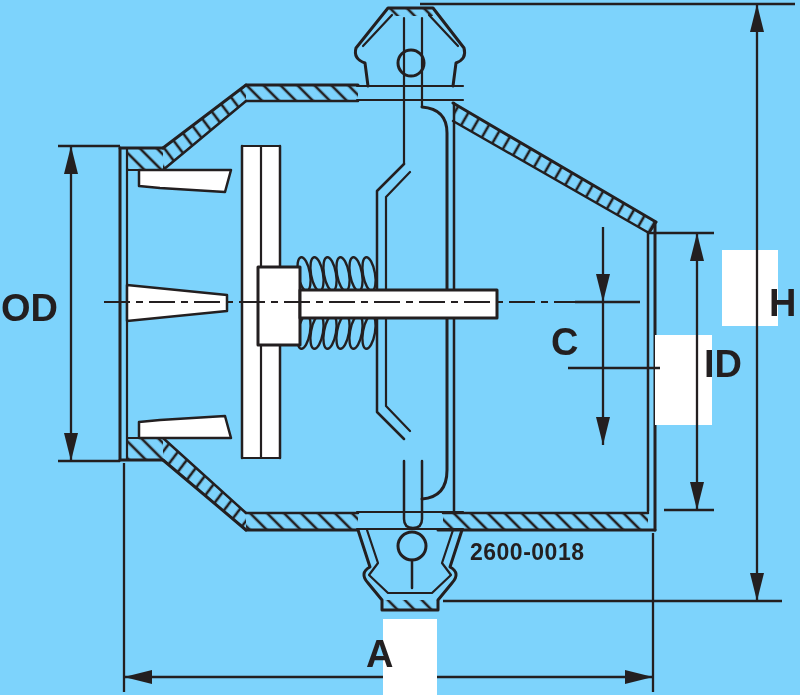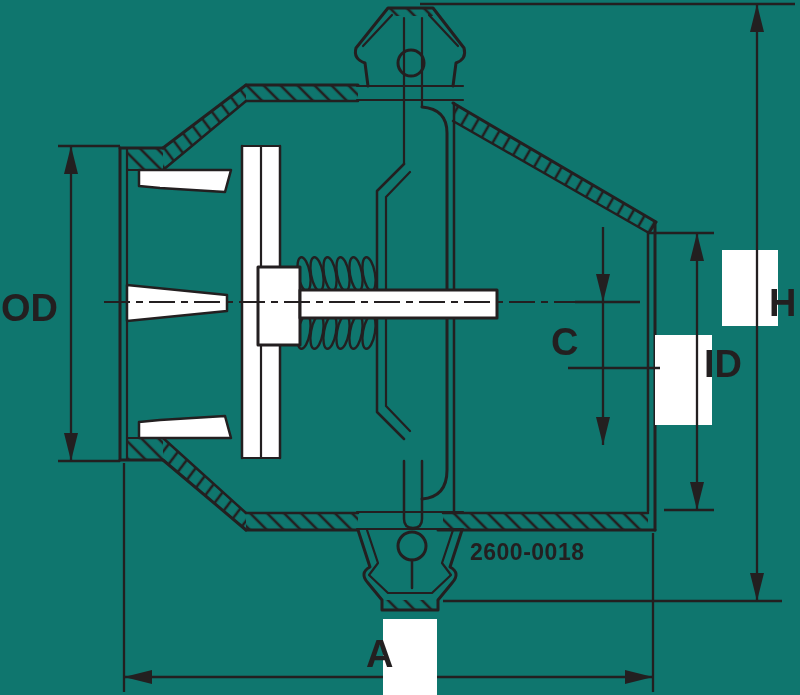--- a/index.html
+++ b/index.html
@@ -1,16 +1,16 @@
 <!DOCTYPE html>
 <html><head>
 <meta charset="utf-8">
 <style>
   html,body{margin:0;padding:0;background:#ffffff;}
-  .stage{position:relative;width:800px;height:695px;background:#0f766e;overflow:hidden;
+  .stage{position:relative;width:800px;height:695px;background:#7dd3fc;overflow:hidden;
          font-family:"Liberation Sans", sans-serif;}
   svg{display:block}
   .dim-label{font-family:"Liberation Sans", sans-serif;font-weight:bold;font-size:38px;fill:#231f20;}
   .part-label{font-family:"Liberation Sans", sans-serif;font-weight:bold;font-size:23px;fill:#231f20;letter-spacing:.5px;}
   .ol{stroke:#231f20;fill:none;stroke-width:3;stroke-linecap:round;stroke-linejoin:round;}
   .il{stroke:#231f20;fill:none;stroke-width:2.2;stroke-linecap:round;stroke-linejoin:round;}
   .ml{stroke:#231f20;fill:none;stroke-width:2.5;stroke-linecap:round;stroke-linejoin:round;}
   .dim{stroke:#231f20;fill:none;stroke-width:2.3;}
   .arr{fill:#231f20;stroke:none;}
   .wh{fill:#ffffff;}

